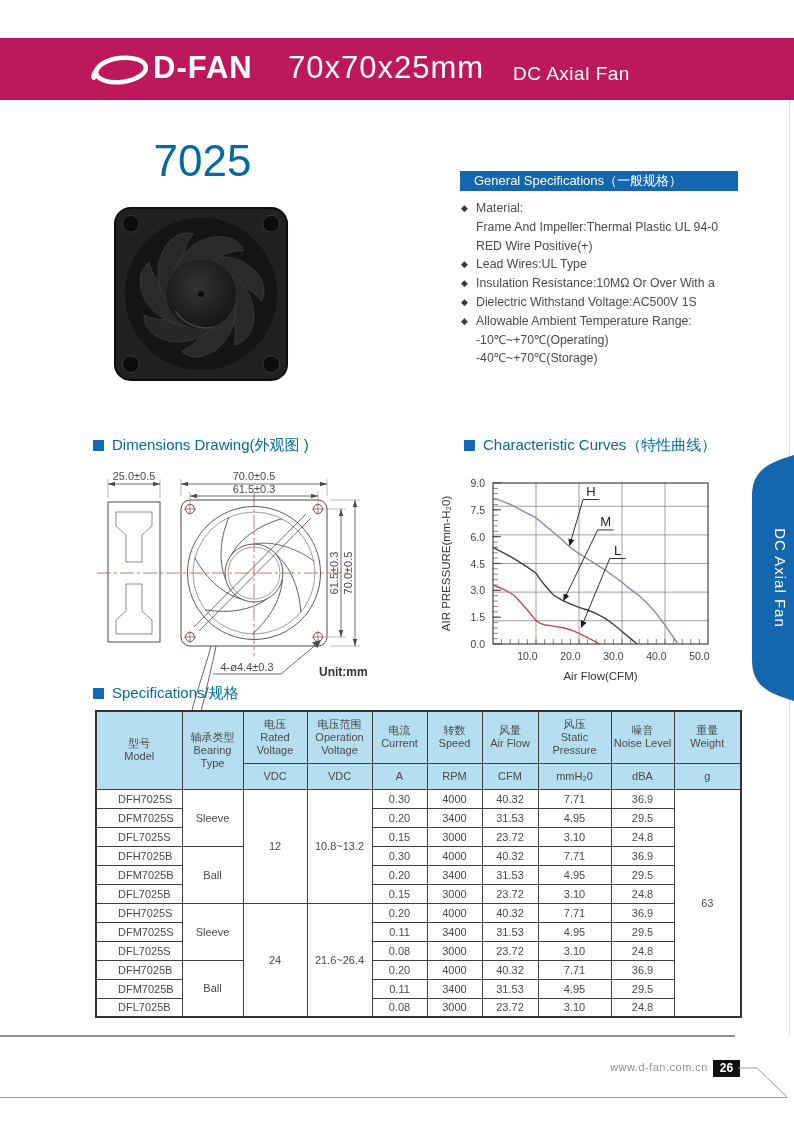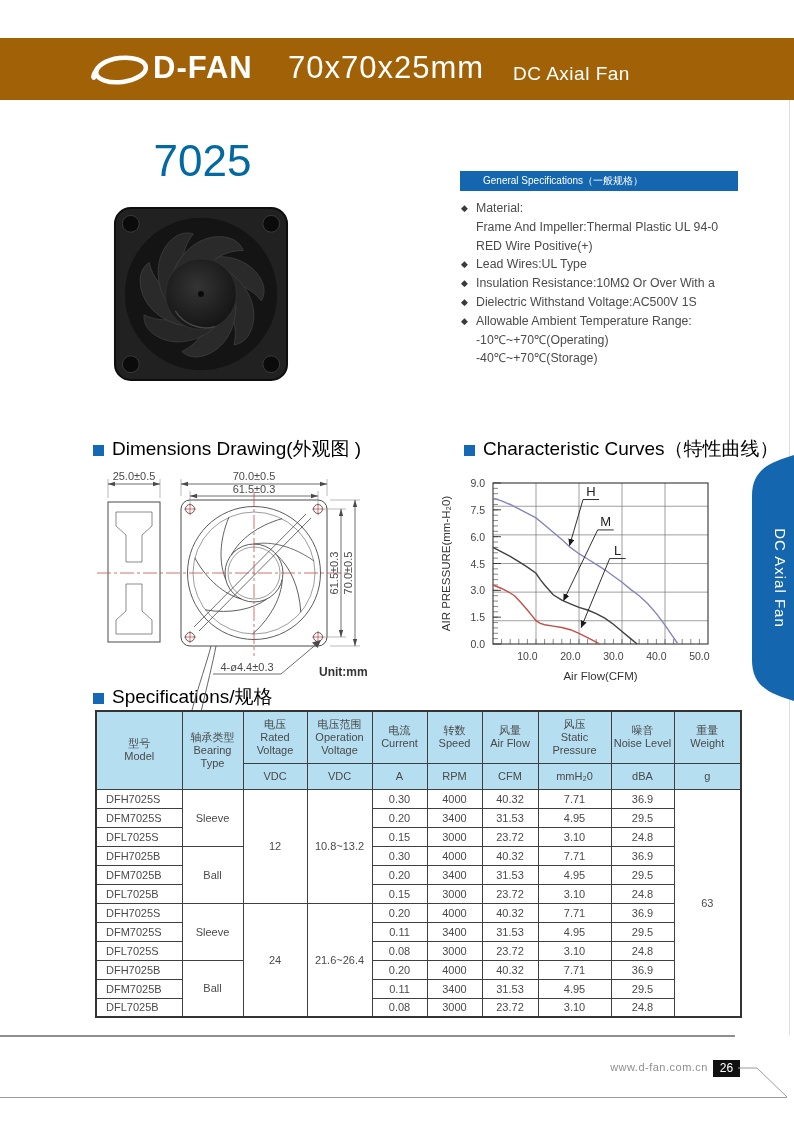--- a/index.html
+++ b/index.html
@@ -1,35 +1,35 @@
 <!DOCTYPE html>
 <html><head>
 <meta charset="utf-8">
 <style>
   html,body{margin:0;padding:0;background:#fff;}
   .page{position:relative;width:794px;height:1123px;background:#fff;overflow:hidden;
         font-family:"Liberation Sans",sans-serif;color:#333;}
   
-  .banner{position:absolute;left:0;top:38px;width:794px;height:62px;background:#a16207;}
+  .banner{position:absolute;left:0;top:38px;width:794px;height:62px;background:#be185d;}
   .logo-svg{position:absolute;left:88px;top:13px;}
   .brand{position:absolute;left:153px;top:12px;font-size:31px;font-weight:bold;color:#fff;letter-spacing:1px;}
   .btitle{position:absolute;left:288px;top:12px;font-size:31px;color:#fff;letter-spacing:1px;}
   .bsub{position:absolute;left:513px;top:25px;font-size:19px;color:#fff;letter-spacing:.5px;}
   
   .model-h{position:absolute;left:125px;top:136px;width:155px;text-align:center;font-size:44px;color:#0369a1;}
   .fan-svg{position:absolute;left:112px;top:204px;}
   
   .gs-bar{position:absolute;left:460px;top:171px;width:278px;height:20px;background:#1467ae;color:#fff;
-          font-size:10px;line-height:20px;padding-left:23px;box-sizing:border-box;}
+          font-size:13px;line-height:20px;padding-left:14px;box-sizing:border-box;}
   .gs-list{position:absolute;left:461px;top:199px;width:300px;font-size:12.3px;color:#4b4b4b;line-height:18.8px;}
   .gs-line{padding-left:15px;white-space:nowrap;}
   .gs-line.bullet{padding-left:0;}
   .diamond{display:inline-block;width:15px;font-size:9px;color:#3a3a3a;vertical-align:1px;}
   
-  .sec-head{position:absolute;font-size:19px;color:#000000;text-align:right;}
+  .sec-head{position:absolute;font-size:15px;color:#0369a1;text-align:right;}
   .sq{display:inline-block;width:11px;height:11px;background:#1569b4;margin-right:8px;vertical-align:-1px;}
   #dims-head{left:93px;top:436px;}
   #curves-head{left:464px;top:436px;}
   #spec-head{left:93px;top:684px;}
   
   .dims-svg{position:absolute;left:95px;top:458px;}
   .dims-svg text{font-family:"Liberation Sans",sans-serif;font-size:11px;fill:#4a4a4a;}
   .dims-svg .unitt{font-size:12px;font-weight:bold;fill:#333;}
   .chart-svg{position:absolute;left:438px;top:466px;}
   .chart-svg text{font-family:"Liberation Sans",sans-serif;}
@@ -38,29 +38,29 @@
   .cann{font-size:13px;fill:#222;}
   
   .spec-table{position:absolute;left:95px;top:710px;border-collapse:collapse;table-layout:fixed;
               border:2px solid #333;}
   .spec-table th,.spec-table td{border:1px solid #3f3f3f;font-size:11px;color:#4a4a4a;
               text-align:center;padding:0;overflow:hidden;}
   .spec-table thead th{background:#b5def1;font-weight:normal;line-height:13px;}
   .spec-table thead tr.main{height:52px;}
   .spec-table thead tr.units{height:26px;padding-left:20px;}
   .spec-table tbody tr{height:19px;}
-  .spec-table td.model{text-align:left;padding-left:9px;}
+  .spec-table td.model{text-align:left;padding-left:21px;}
   
   .tab-svg{position:absolute;left:750px;top:452px;}
   
   .f-line1{position:absolute;left:0;top:1035px;width:735px;height:2px;background:#8f8f8f;}
   .f-line2{position:absolute;left:0;top:1097px;width:787px;height:1px;background:#9a9a9a;}
   .f-url{position:absolute;left:560px;top:1061px;width:148px;text-align:right;font-size:11px;color:#8f8f8f;letter-spacing:.5px;}
   .f-badge{position:absolute;left:713px;top:1060px;width:27px;height:17px;background:#111;color:#fff;
-           font-size:12px;font-weight:normal;text-align:center;line-height:17px;}
+           font-size:12px;font-weight:bold;text-align:center;line-height:17px;}
   .f-diag{position:absolute;left:738px;top:1058px;}
   .edge-line{position:absolute;left:789px;top:100px;width:1px;height:935px;background:#dedede;}
 </style>
 </head>
 <body>
 
 <div class="page">
 
   <div class="banner">
     <svg class="logo-svg" width="62" height="38" viewBox="0 0 62 38">

